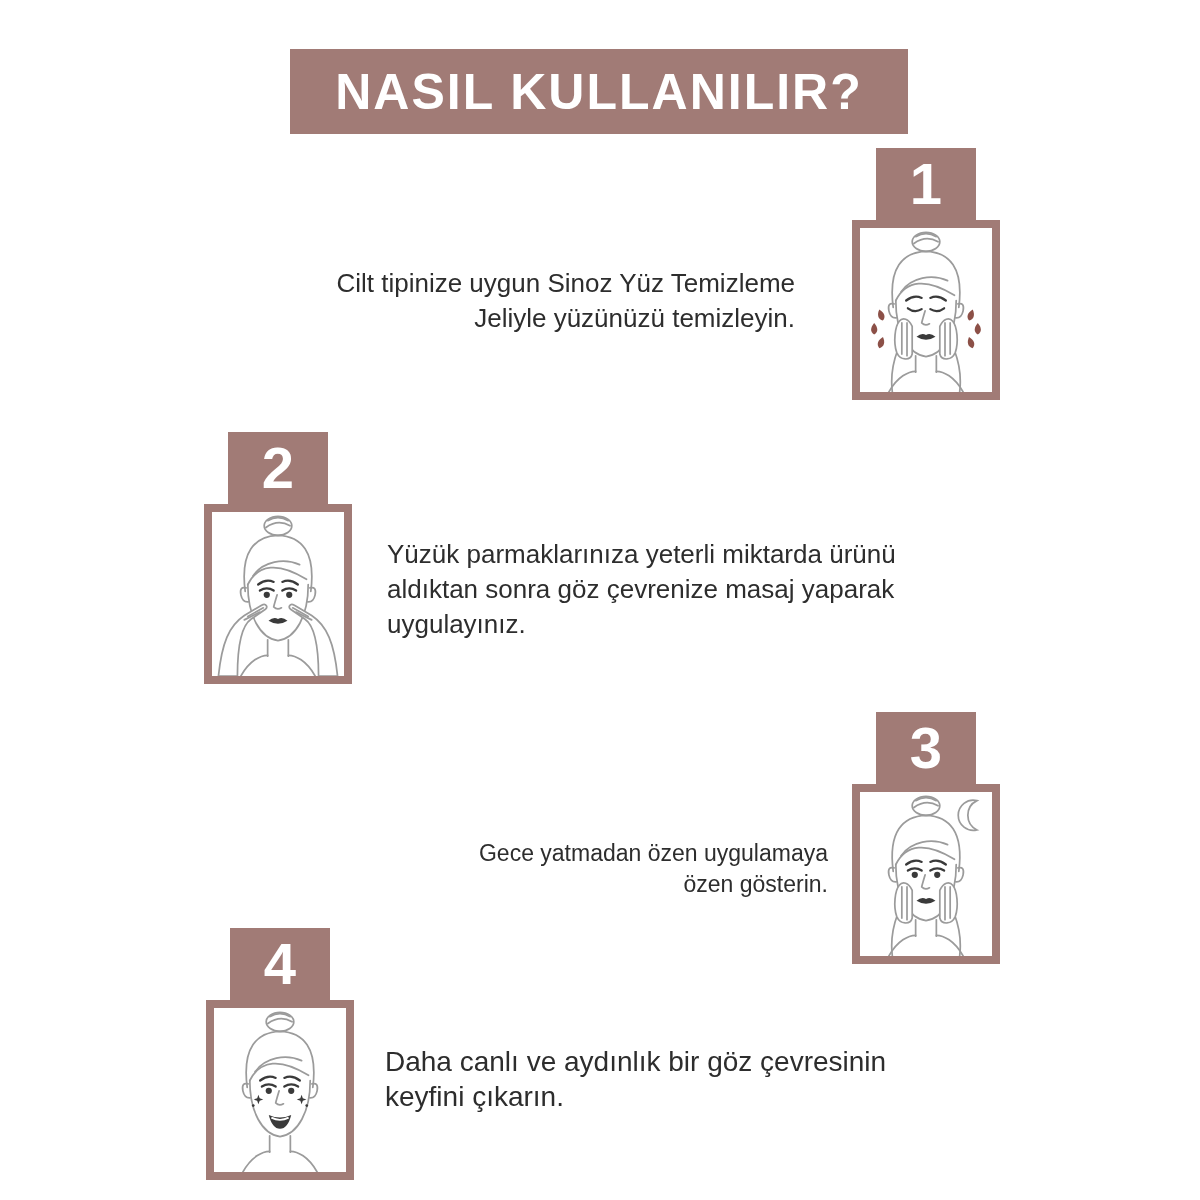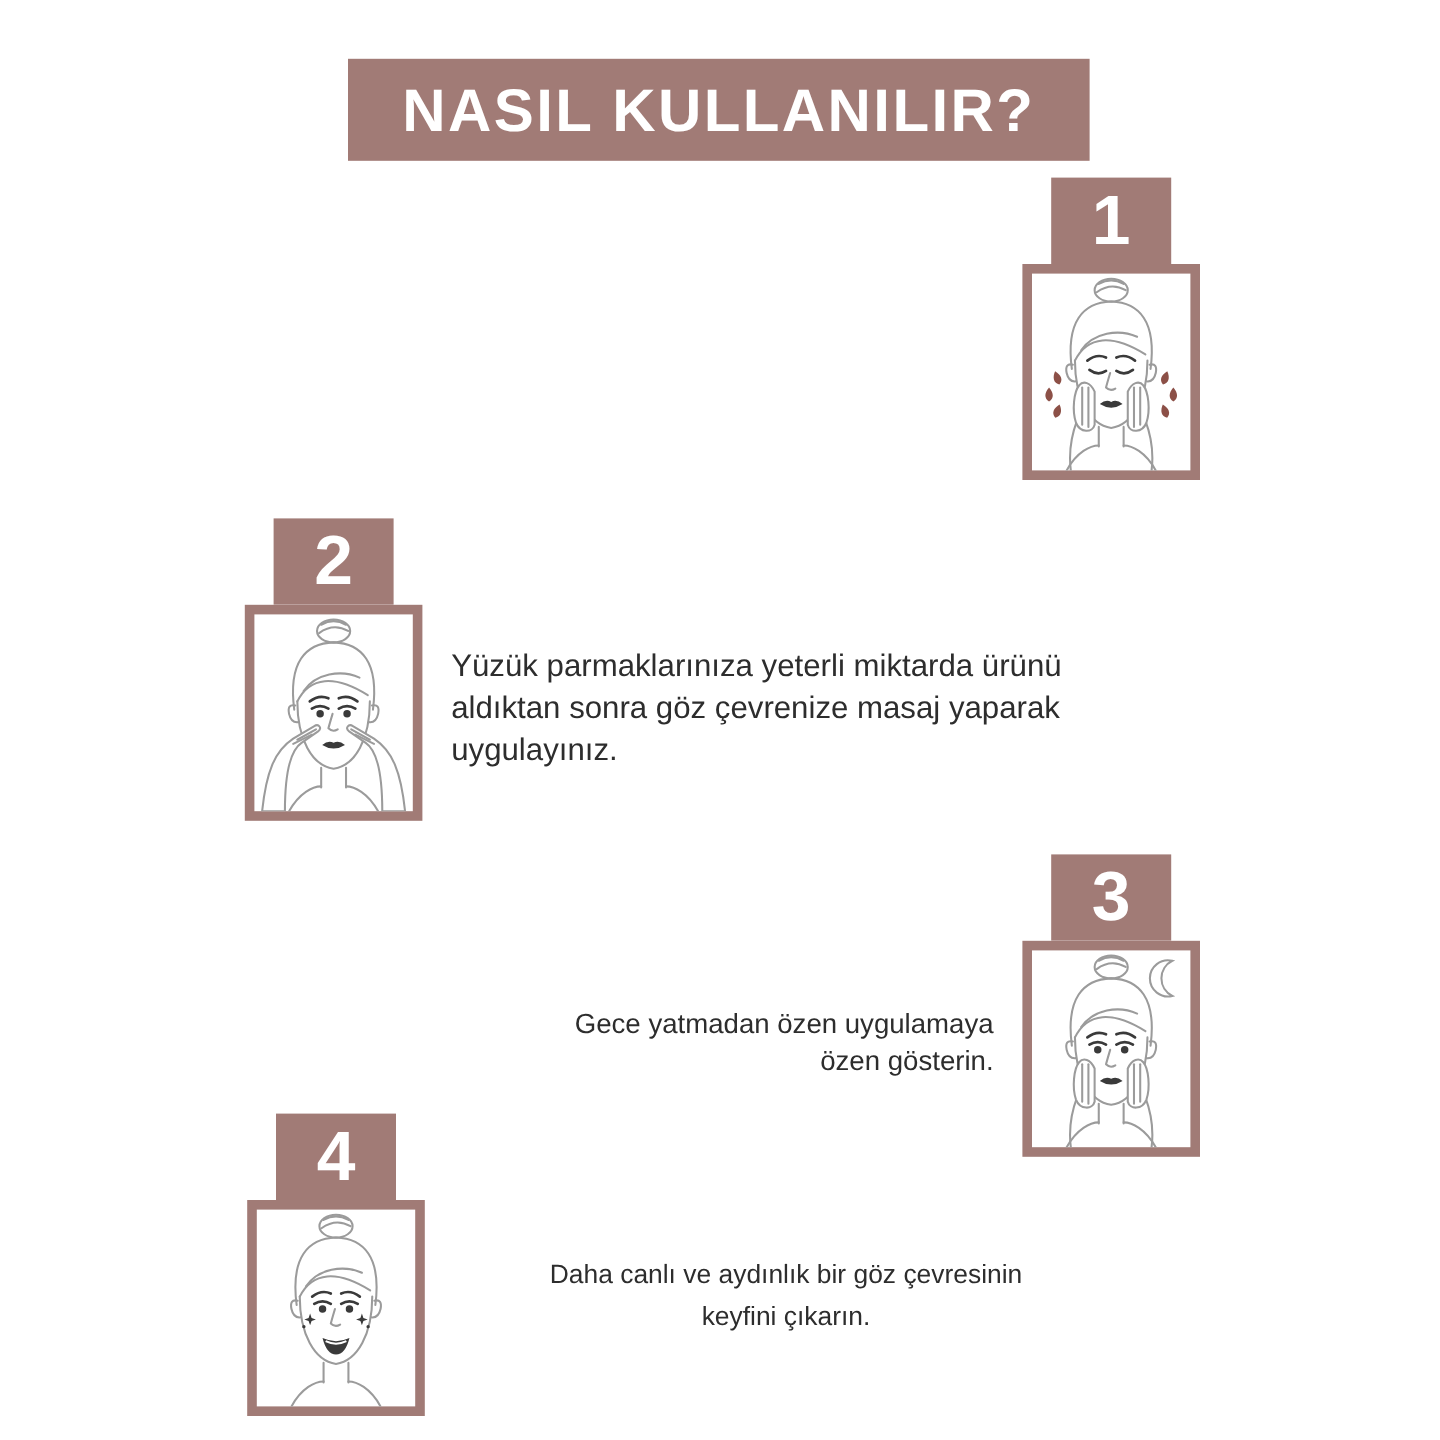--- a/index.html
+++ b/index.html
@@ -43,23 +43,23 @@
     position:absolute;
     color:var(--text);
     white-space:pre-line;
     font-weight:500;
   }
   .pos-s1g{left:852px;top:148px;}
   .pos-s2g{left:204px;top:432px;}
   .pos-s3g{left:852px;top:712px;}
   .pos-s4g{left:206px;top:928px;}
   .pos-s1t{left:235px;top:266px;width:560px;text-align:right;font-size:26px;line-height:35px;}
-  .pos-s2t{left:376px;top:537px;width:570px;text-align:left;font-size:26px;line-height:35px;}
+  .pos-s2t{left:387px;top:537px;width:570px;text-align:left;font-size:26px;line-height:35px;}
   .pos-s3t{left:300px;top:838px;width:528px;text-align:right;font-size:23px;line-height:31px;}
-  .pos-s4t{left:385px;top:1044px;width:540px;text-align:center;font-size:22px;line-height:35px;}
+  .pos-s4t{left:385px;top:1044px;width:540px;text-align:left;font-size:28px;line-height:35px;}
 </style>
 </head>
 <body>
 
 <div class="canvas">
 
   <div class="header">NASIL KULLANILIR?</div>
 
   <div class="step-group pos-s1g">
     <div class="num-box">1</div>
@@ -96,20 +96,22 @@
             <path d="M0,-7 C4.5,-2 5,3.5 0,6.5 C-5,3.5 -4.5,-2 0,-7 Z" fill="#8c5047" transform="translate(23,101) rotate(-18)"></path>
             <path d="M0,-7 C4.5,-2 5,3.5 0,6.5 C-5,3.5 -4.5,-2 0,-7 Z" fill="#8c5047" transform="translate(15,117) rotate(0)"></path>
             <path d="M0,-7 C4.5,-2 5,3.5 0,6.5 C-5,3.5 -4.5,-2 0,-7 Z" fill="#8c5047" transform="translate(23,133) rotate(18)"></path>
             <path d="M0,-7 C4.5,-2 5,3.5 0,6.5 C-5,3.5 -4.5,-2 0,-7 Z" fill="#8c5047" transform="translate(127,101) rotate(18)"></path>
             <path d="M0,-7 C4.5,-2 5,3.5 0,6.5 C-5,3.5 -4.5,-2 0,-7 Z" fill="#8c5047" transform="translate(135,117) rotate(0)"></path>
             <path d="M0,-7 C4.5,-2 5,3.5 0,6.5 C-5,3.5 -4.5,-2 0,-7 Z" fill="#8c5047" transform="translate(127,133) rotate(-18)"></path>
           </svg>
         </div>
     </div>
   </div>
+  <div class="step-text pos-s1t">Cilt tipinize uygun Sinoz Yüz Temizleme
+Jeliyle yüzünüzü temizleyin.</div>
 
   <div class="step-group pos-s2g">
     <div class="num-box">2</div>
     <div class="illu-frame">
       <div class="illu" aria-label="woman-massaging-under-eyes-with-ring-fingers">
           <svg viewBox="0 0 150 190" preserveAspectRatio="xMidYMid meet" xmlns="http://www.w3.org/2000/svg">
             <ellipse cx="75" cy="16" rx="16" ry="11" fill="#fff" stroke="#9b9b9b" stroke-width="2"></ellipse>
             <path d="M63,10 Q75,3 87,10" fill="none" stroke="#9b9b9b" stroke-width="2" stroke-linecap="round" stroke-linejoin="round"></path>
             <path d="M61,18 Q75,8 89,16" fill="none" stroke="#9b9b9b" stroke-width="2" stroke-linecap="round" stroke-linejoin="round"></path>
             <path d="M37,92 C31,46 48,28 75,27 C102,28 119,46 113,92" fill="none" stroke="#9b9b9b" stroke-width="2" stroke-linecap="round" stroke-linejoin="round"></path>

